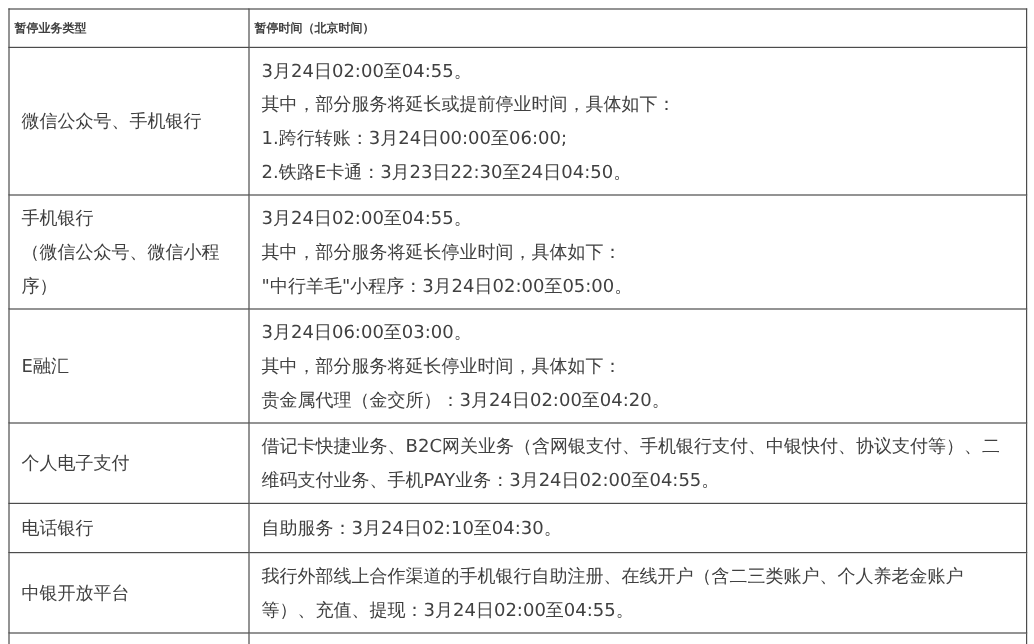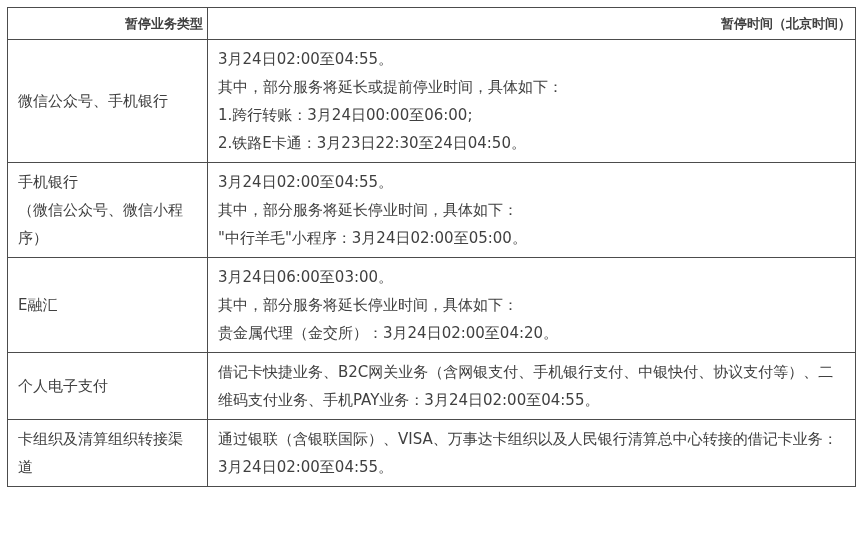--- a/index.html
+++ b/index.html
@@ -24,23 +24,23 @@
   }
   table.suspension th,
   table.suspension td {
     border: 1px solid #4c4c4c;
     vertical-align: middle;
     overflow-wrap: break-word;
   }
   table.suspension th {
     height: 27px;
     font-weight: bold;
-    text-align: right;
+    text-align: left;
     padding: 2px 4px;
-    font-size: 13px;
+    font-size: 10px;
   }
   table.suspension td {
     padding: 5px 10px;
   }
   td.type-cell {
     text-align: left;
   }
   .cell-line {
     line-height: 28px;
     text-align: left;
@@ -97,20 +97,36 @@
         </td>
       </tr>
       <tr style="height:54px;">
         <td class="type-cell">
           <div class="cell-line">个人电子支付</div>
         </td>
         <td>
           <div class="cell-line">借记卡快捷业务、B2C网关业务（含网银支付、手机银行支付、中银快付、协议支付等）、二维码支付业务、手机PAY业务：3月24日02:00至04:55。</div>
         </td>
       </tr>
+      <tr style="height:41px;">
+        <td class="type-cell">
+          <div class="cell-line">电话银行</div>
+        </td>
+        <td>
+          <div class="cell-line">自助服务：3月24日02:10至04:30。</div>
+        </td>
+      </tr>
+      <tr style="height:55px;">
+        <td class="type-cell">
+          <div class="cell-line">中银开放平台</div>
+        </td>
+        <td>
+          <div class="cell-line">我行外部线上合作渠道的手机银行自助注册、在线开户（含二三类账户、个人养老金账户等）、充值、提现：3月24日02:00至04:55。</div>
+        </td>
+      </tr>
       <tr style="height:59px;">
         <td class="type-cell">
           <div class="cell-line">卡组织及清算组织转接渠道</div>
         </td>
         <td>
           <div class="cell-line">通过银联（含银联国际）、VISA、万事达卡组织以及人民银行清算总中心转接的借记卡业务： 3月24日02:00至04:55。</div>
         </td>
       </tr>
     </tbody>
   </table>

